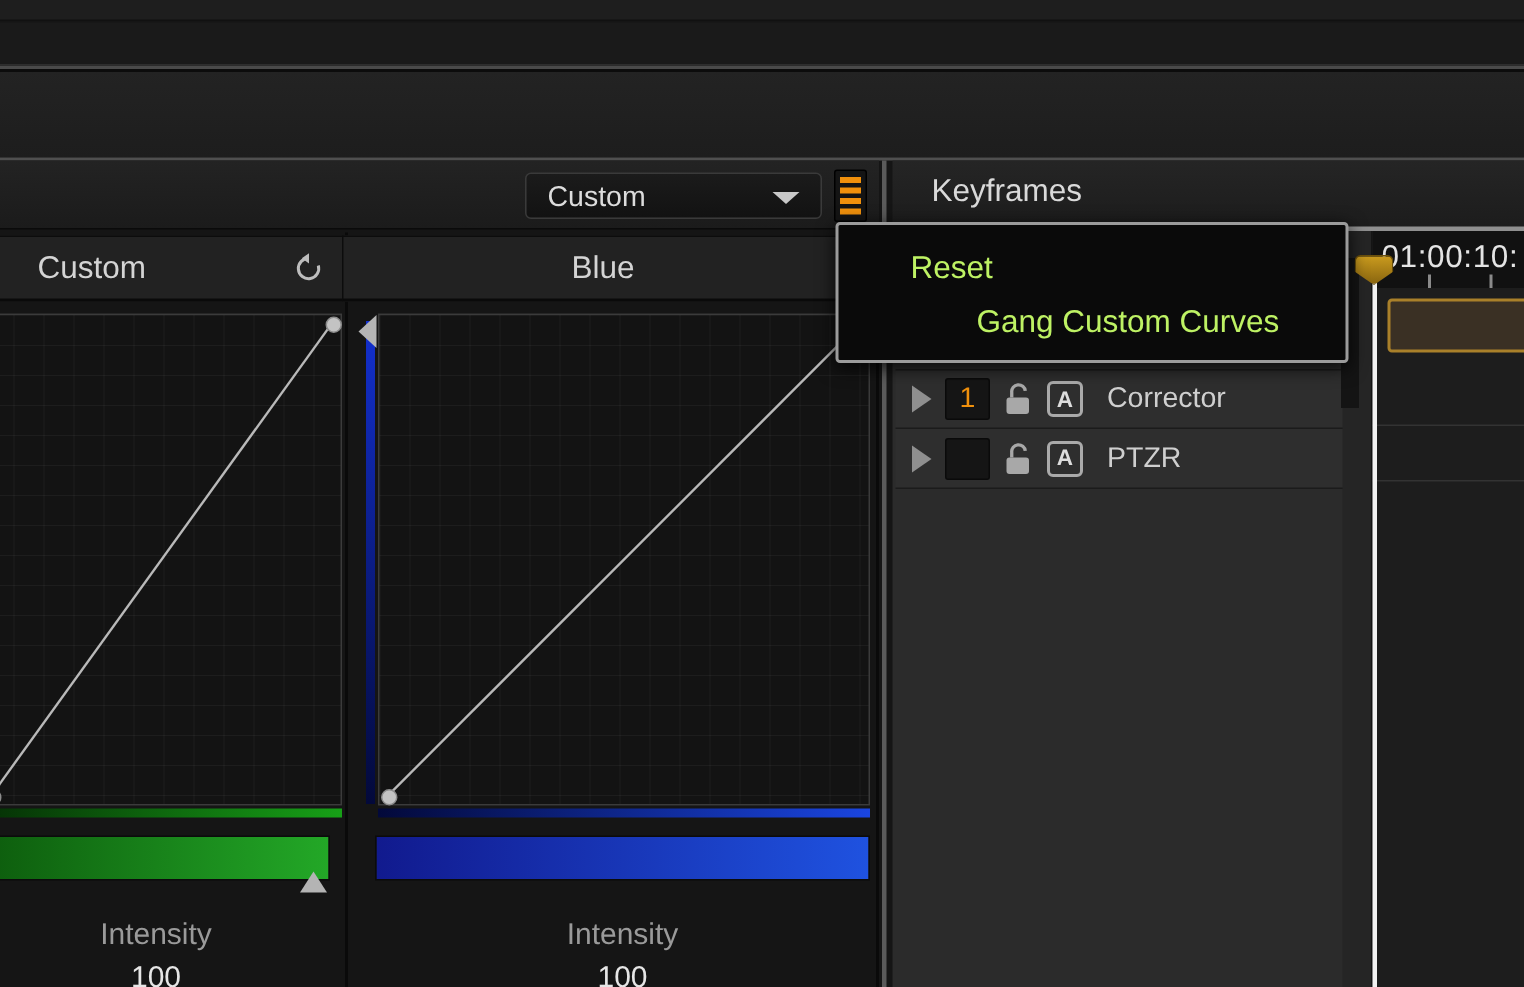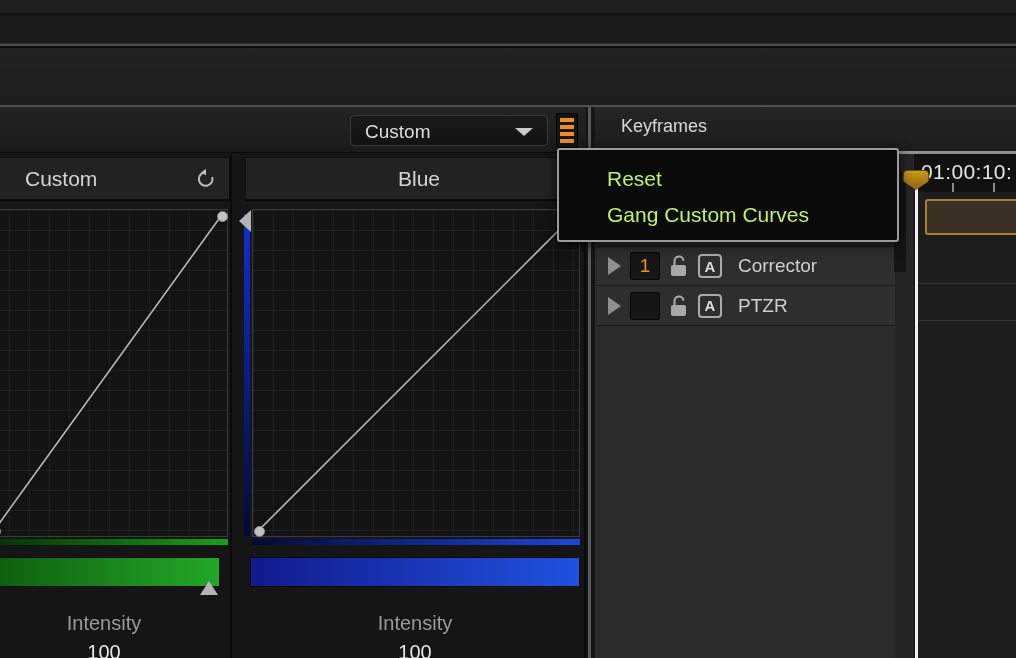--- a/index.html
+++ b/index.html
@@ -68,21 +68,21 @@
     border-bottom:14px solid #b4b4b4; }
   .param-label { position:absolute; width:100%; text-align:center; font-size:20px; color:#9a9a9a; }
   .param-value { position:absolute; width:100%; text-align:center; font-size:20px; color:#e6e6e6; }
 
   .panel-sep { position:absolute; width:2px; background:#0a0a0a; }
   .big-div { position:absolute; background:#5a5a5a; }
 
   
   .kf-head { position:absolute; left:595px; top:107px; width:421px; height:46px;
     background:linear-gradient(#252525,#1c1c1c); }
-  .kf-head .t { position:absolute; left:26px; top:9px; font-size:18px; color:#d9d9d9; }
+  .kf-head .t { position:absolute; left:26px; top:9px; font-size:21px; color:#d9d9d9; }
   .kf-head-rule { position:absolute; left:595px; top:151px; width:421px; height:3px; background:#8f8f8f; }
   .kf-body { position:absolute; left:595px; top:154px; width:421px; height:504px; background:#2b2b2b; }
 
   .kf-list { position:absolute; left:597px; top:246px; width:318px; }
   .kf-row { position:relative; height:40px; background:#2e2e2e; border-bottom:1px solid #1b1b1b;
     display:flex; align-items:center; }
   .kf-row:first-child { border-top:1px solid #1b1b1b; }
   .tri { width:0;height:0; margin-left:11px;
     border-top:9px solid transparent; border-bottom:9px solid transparent;
     border-left:13px solid #8f8f8f; }
@@ -169,21 +169,21 @@
 
   <div class="slider-wrap" style="left:-12px; top:557px; width:232px; height:30px;">
     <div class="slider-bar" style="background:linear-gradient(to right,#0d5c0d,#23a827);"></div>
     <span class="slider-thumb" style="left:212px; top:24px;"></span>
   </div>
   <span class="param-label" style="left:-12px; top:612px; width:232px;">Intensity</span>
   <span class="param-value" style="left:-12px; top:641px; width:232px;">100</span>
 
   <div class="panel-sep" style="left:230px; top:155px; height:503px;"></div>
 
-  <div class="panel-head" style="left:245px; top:157px; width:348px;">
+  <div class="panel-head" style="left:228px; top:157px; width:348px;">
     <span class="t">Blue</span>
   </div>
 
   <div class="curve-box" style="left:252px; top:209px; width:328px; height:328px;">
     <div class="grid"></div>
     <svg class="curve-line" viewBox="0 0 328 328" preserveAspectRatio="none">
       <line x1="6" y1="322" x2="322" y2="6" stroke="#b9b9b9" stroke-width="1.6"></line>
     </svg>
     <span class="cp" style="left:1px; top:316px;"></span>
     <span class="cp" style="left:316px; top:1px;"></span>
@@ -251,16 +251,16 @@
   <span class="tick" style="left:993px;"></span>
   <div class="clip"></div>
   <div class="tl-rowline" style="top:283px;"></div>
   <div class="tl-rowline" style="top:320px;"></div>
   <div class="ph-shaft-dark"></div>
   <div class="playhead"></div>
   <div class="ph-head"></div>
 
   <div class="ctx">
     <span class="ctx-item" style="top:17px;">Reset</span>
-    <span class="ctx-item" style="top:53px;">Gang Custom Curves</span>
+    <span class="ctx-item" style="top:53px;margin-left:44px;">Gang Custom Curves</span>
   </div>
 
 </div>
 
 </body></html>

